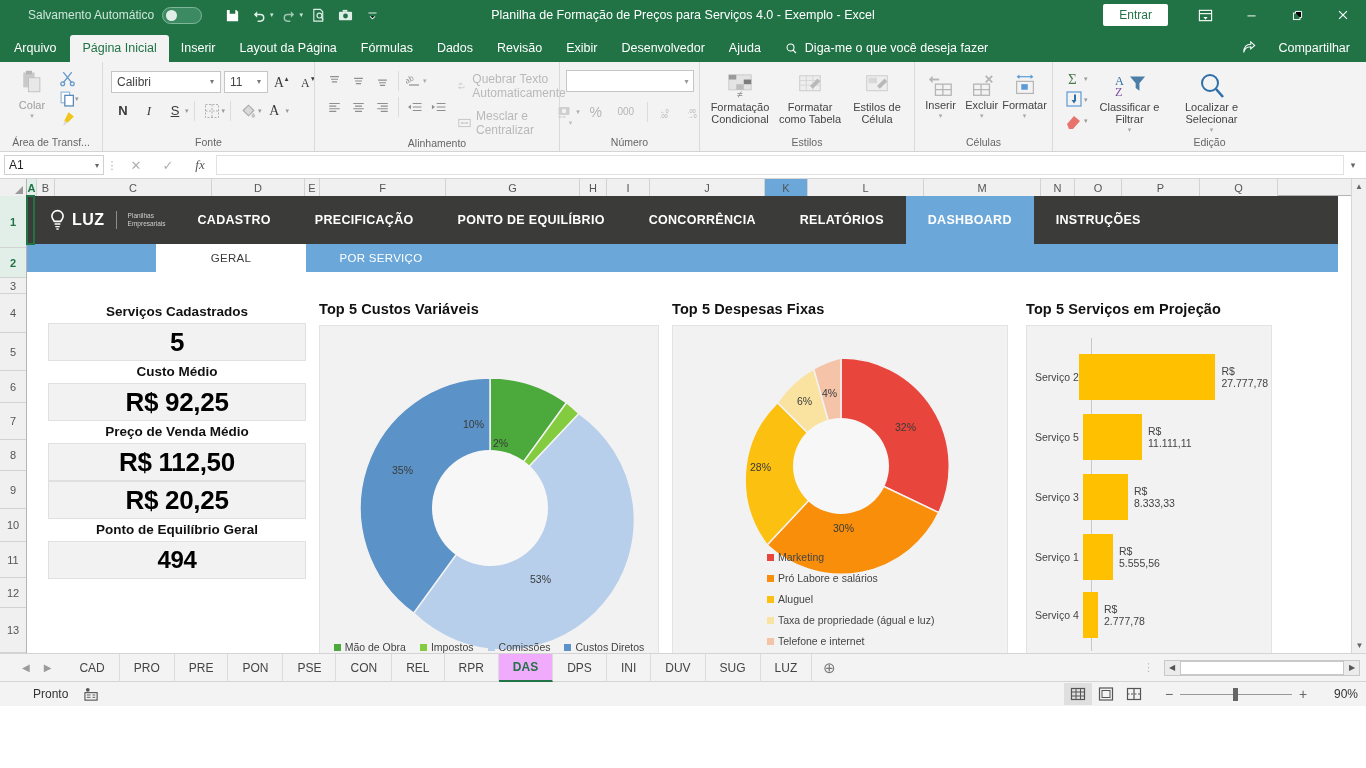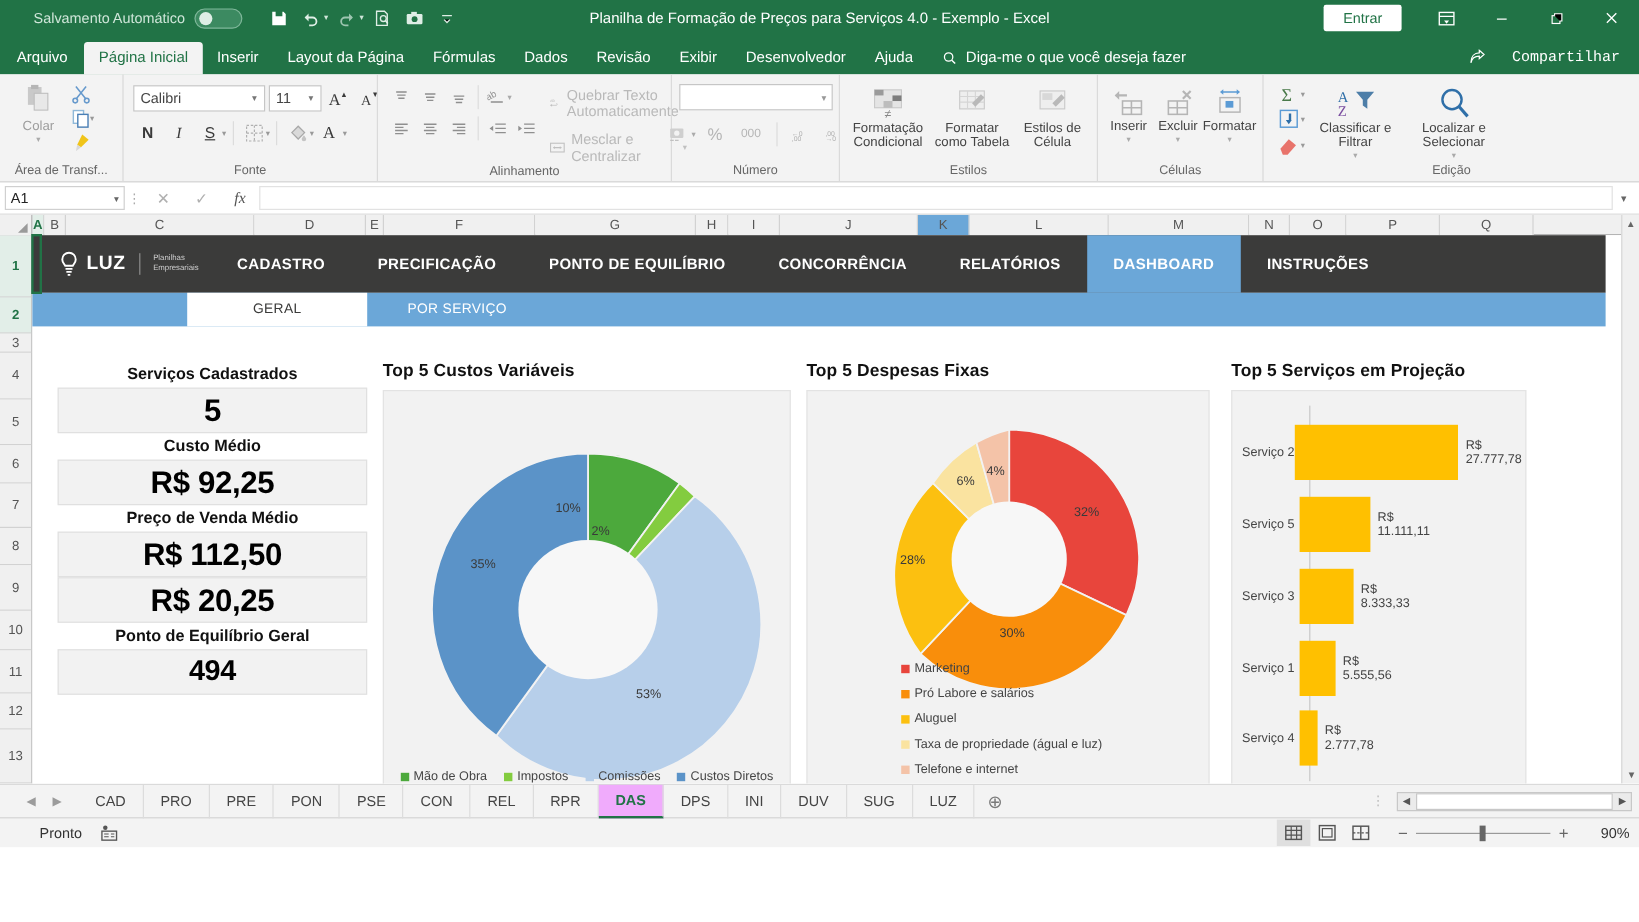--- a/index.html
+++ b/index.html
@@ -58,21 +58,21 @@
     white-space: nowrap;
   }
   .rtab.first { padding-left: 14px; padding-right: 14px; }
   .rtab.active { background: #f3f3f3; color: #217346; border-radius: 3px 3px 0 0; }
   .tellme {
     display: flex; align-items: center; gap: 7px;
     font-size: 12.5px; color: #ffffff; padding: 6px 10px 7px 12px;
   }
   .share {
     margin-left: auto; display: flex; align-items: center; gap: 22px;
-    font-size: 12.5px; color: #ffffff; padding: 6px 16px 7px 10px; font-family: Liberation Mono, monospace;
+    font-size: 12.5px; color: #ffffff; padding: 6px 16px 7px 10px;
   }
 
   
   .ribbon {
     height: 90px; background: #f3f3f3; border-bottom: 1px solid #d4d4d4;
     display: flex; position: relative;
   }
   .rgroup {
     position: relative; height: 100%; display: flex; flex-direction: column;
     padding: 3px 0 0 0;
@@ -228,21 +228,21 @@
     background: #f2f2f2; border: 1px solid #e3e3e3; position: relative;
   }
   .legend-h {
     position: absolute; bottom: 8px; left: 0; right: 0;
     display: flex; justify-content: center; gap: 14px;
     font-size: 10.5px; color: #444;
   }
   .legend-item { display: flex; align-items: center; gap: 4px; }
   .lswatch { width: 7px; height: 7px; flex: none; }
   .legend-v {
-    position: absolute; left: 78px; bottom: 14px;
+    position: absolute; left: 94px; bottom: 14px;
     display: flex; flex-direction: column; gap: 9px;
     font-size: 10.5px; color: #444;
   }
   .pctlbl { position: absolute; font-size: 10.5px; color: #3a3a3a; }
 
   
   .barchart { position: absolute; left: 0; top: 0; right: 0; bottom: 0; }
   .brow { position: absolute; display: flex; align-items: center; height: 46px; }
   .bcat { width: 56px; font-size: 10.5px; color: #444; text-align: left; padding-left: 8px; }
   .bbar { background: #ffc000; height: 100%; }

